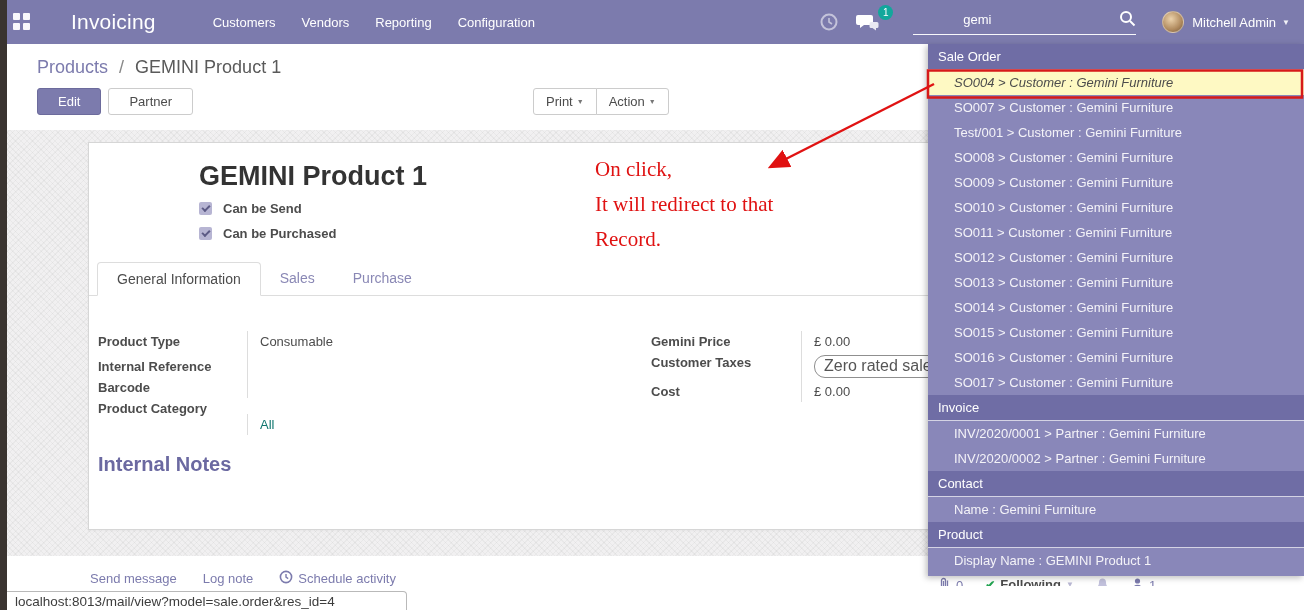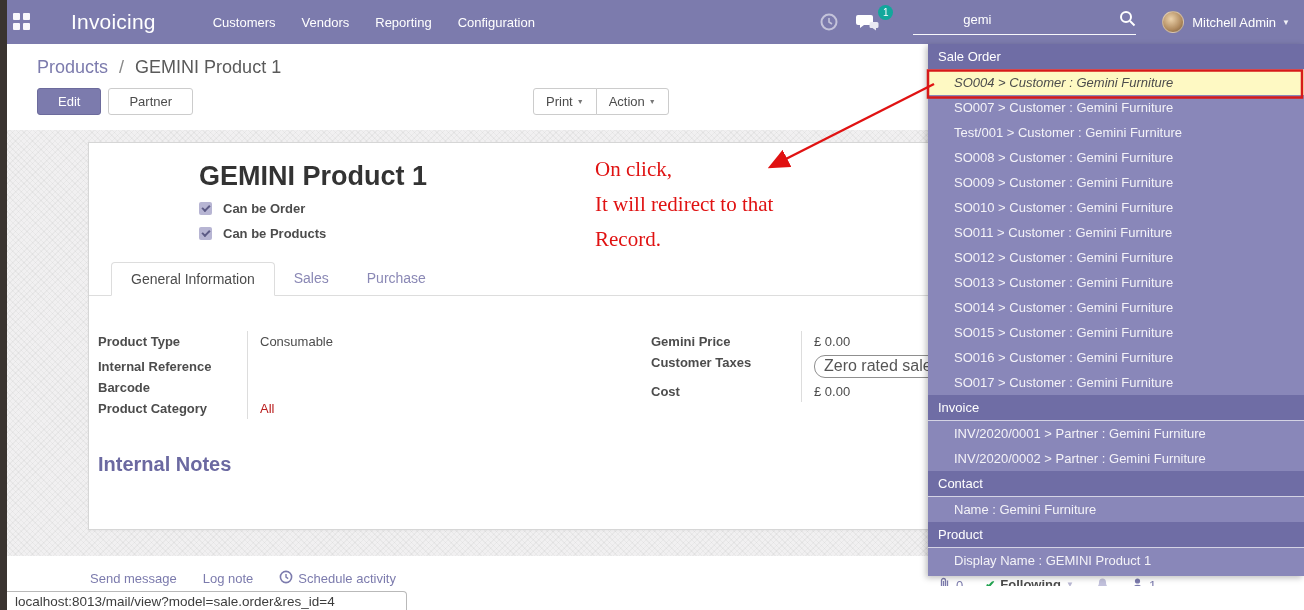--- a/index.html
+++ b/index.html
@@ -43,31 +43,31 @@
     background-image:repeating-linear-gradient(45deg, rgba(0,0,0,.035) 0 1px, transparent 1px 4px),
                      repeating-linear-gradient(-45deg, rgba(0,0,0,.035) 0 1px, transparent 1px 4px); }
   .card { position:absolute; left:88px; top:12px; width:1140px; height:388px; background:#fff; border:1px solid #d6d6d6; box-shadow:0 1px 2px rgba(0,0,0,.04); }
   .prod-title { position:absolute; left:110px; top:18px; font-size:27px; font-weight:bold; color:#333; }
   .chk-row { position:absolute; left:110px; display:flex; align-items:center; }
   .chk-row.r1 { top:58px; } .chk-row.r2 { top:83px; }
   .checkbox { width:13px; height:13px; background:#b7b5d3; border-radius:2px; position:relative; cursor:pointer; }
   .checkbox:after { content:""; position:absolute; left:3px; top:3px; width:6px; height:3px; border-left:2px solid #5c5a85; border-bottom:2px solid #5c5a85; transform:rotate(-45deg); }
   .chk-row label { margin-left:11px; font-size:13px; font-weight:bold; color:#4c4c4c; cursor:pointer; }
 
-  .tabbar { position:absolute; left:0; top:119px; width:100%; padding-left:22px; display:flex; border-bottom:1px solid #ddd; font-size:14px; }
+  .tabbar { position:absolute; left:0; top:119px; width:100%; padding-left:8px; display:flex; border-bottom:1px solid #ddd; font-size:14px; }
   .tab { padding:8px 19px; color:#8a88b5; cursor:pointer; }
   .tab.active { background:#fff; border:1px solid #ddd; border-bottom:1px solid #fff; border-radius:4px 4px 0 0; color:#4c4c4c; margin-bottom:-1px; }
 
   .fgroup { position:absolute; display:grid; font-size:13px; }
   .fgroup.gl { left:9px; top:188px; width:540px; grid-template-columns:149px 1fr; }
   .fgroup.gr { left:562px; top:188px; width:360px; grid-template-columns:150px 1fr; }
   .fgroup .lab { font-weight:bold; color:#4c4c4c; padding:3px 0; }
   .fgroup .val { border-left:1px solid #ddd; padding:3px 0 3px 12px; color:#4c4c4c; }
   .fgroup.gl .lab:nth-of-type(1), .fgroup.gl .val-pt { padding-bottom:7px; }
-  .val.link { color:#b91c1c; cursor:pointer; }
+  .val.link { color:#0f766e; cursor:pointer;margin-top:16px; }
   .pill { display:inline-block; border:1.5px solid #8f8f8f; border-radius:11px; padding:1px 9px 2px; font-size:16px; color:#555; cursor:pointer; }
   .section-title { position:absolute; left:9px; top:310px; font-size:20px; font-weight:bold; color:#6b69a1; }
 
   
   .chatter { position:absolute; left:0; top:556px; width:1304px; height:46px; background:#fff; }
   .chatter-links { position:absolute; left:90px; top:14px; display:flex; gap:26px; font-size:13px; color:#7c7bad; align-items:center; }
   .chatter-links > div { cursor:pointer; display:flex; align-items:center; gap:5px; }
   .follow-widgets { position:absolute; left:938px; top:21px; height:9px; overflow:hidden; display:flex; gap:22px; font-size:13px; color:#7c7bad; align-items:flex-start; }
   .follow-widgets > div { display:flex; align-items:center; gap:5px; cursor:pointer; }
   .green-check { color:#21a350; font-weight:bold; font-size:12px; }
@@ -149,25 +149,25 @@
     <div class="btn"><span>Action</span><span class="dcaret">▼</span></div>
   </div>
 </div>
 
 <div class="sheetbg">
   <div class="card">
     <div class="prod-title">GEMINI Product 1</div>
 
     <div class="chk-row r1">
       <div class="checkbox"></div>
-      <label>Can be Order</label>
+      <label>Can be Send</label>
     </div>
     <div class="chk-row r2">
       <div class="checkbox"></div>
-      <label>Can be Products</label>
+      <label>Can be Purchased</label>
     </div>
 
     <div class="tabbar">
       <div class="tab active">General Information</div>
       <div class="tab">Sales</div>
       <div class="tab">Purchase</div>
     </div>
 
     <div class="fgroup gl">
       <div class="lab">Product Type</div>

